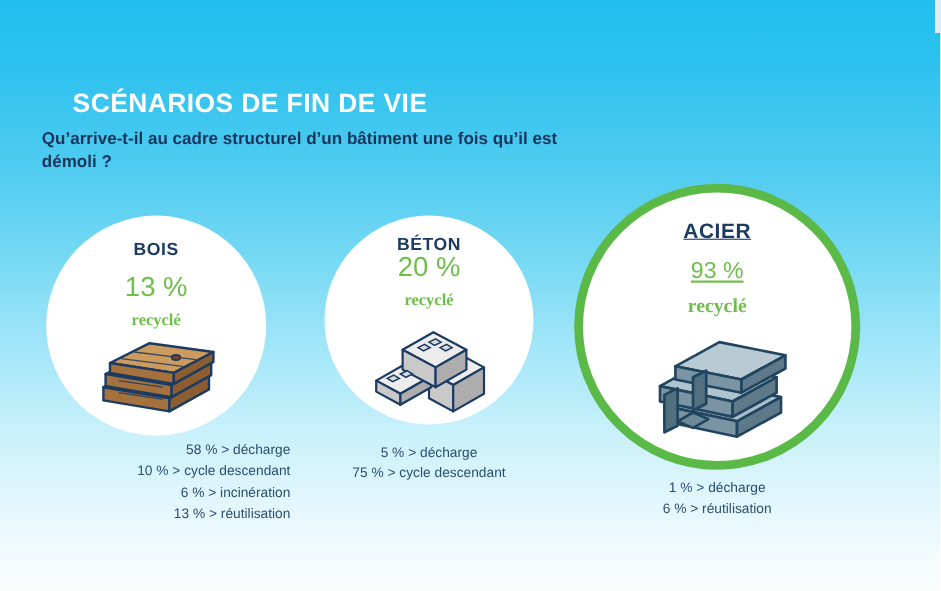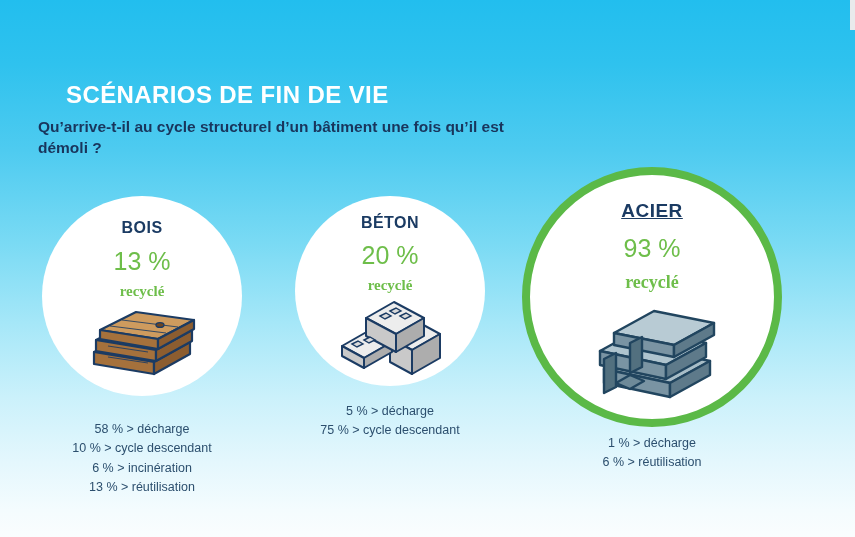--- a/index.html
+++ b/index.html
@@ -104,21 +104,21 @@
   
   #card-bois .mat-name   { font-size: 16px; }
   #card-bois .mat-pct    { font-size: 25px; }
   #card-bois .mat-rec    { font-size: 15px; }
 
   #card-beton .mat-name  { font-size: 16px; }
   #card-beton .mat-pct   { font-size: 25px; }
   #card-beton .mat-rec   { font-size: 15px; }
 
   #card-acier .mat-name  { font-size: 19px; text-decoration: underline; }
-  #card-acier .mat-pct   { font-size: 25px; }
+  #card-acier .mat-pct   { font-size: 21px; text-decoration: underline; }
   #card-acier .mat-rec   { font-size: 18px; }
 
   .icon-wrap {
     position: absolute;
     display: flex;
     align-items: flex-end;
     justify-content: center;
   }
 
   
@@ -133,21 +133,21 @@
 </style>
 </head>
 <body>
 
 <div id="infographic">
 
   <div id="page-edge"></div>
 
   <div id="header">
     <div id="main-title">SCÉNARIOS DE FIN DE VIE</div>
-    <div id="subtitle">Qu’arrive-t-il au cycle structurel d’un bâtiment une fois qu’il est démoli ?</div>
+    <div id="subtitle">Qu’arrive-t-il au cadre structurel d’un bâtiment une fois qu’il est démoli ?</div>
   </div>
 
   <div class="card" id="card-bois" style="left:42px; top:196px; width:200px; height:200px;">
     <div class="circle" style="left:0; top:0; width:200px; height:200px;">
       <div class="circle-inner">
         <div class="mat-name" style="margin-top:24px;">BOIS</div>
         <div class="mat-pct" style="margin-top:13px;">13 %</div>
         <div class="mat-rec" style="margin-top:10px;">recyclé</div>
       </div>
       <div class="icon-wrap" style="left:0; right:0; top:104px; height:80px;">
@@ -169,33 +169,33 @@
           <g stroke="#1B3B63" stroke-width="1.2" fill="none" opacity="0.85">
             <line x1="24" y1="18" x2="80" y2="25"></line>
             <line x1="36" y1="12" x2="92" y2="19"></line>
             <line x1="22" y1="38" x2="62" y2="44"></line>
             <line x1="22" y1="49" x2="62" y2="55"></line>
           </g>
           <ellipse cx="74" cy="17" rx="4" ry="2.4" fill="#6E4522" stroke="#1B3B63" stroke-width="1.4"></ellipse>
         </svg>
       </div>
     </div>
-    <div class="breakdown" style="left:-22px; width:244px; top:224px;">
+    <div class="breakdown" style="left:-22px; width:244px; top:204px;text-align:right;">
       <div>58 % &gt; décharge</div>
       <div>10 % &gt; cycle descendant</div>
       <div>6 % &gt; incinération</div>
       <div>13 % &gt; réutilisation</div>
     </div>
   </div>
 
   <div class="card" id="card-beton" style="left:295px; top:196px; width:190px; height:190px;">
     <div class="circle" style="left:0; top:0; width:190px; height:190px;">
       <div class="circle-inner">
         <div class="mat-name" style="margin-top:19px;">BÉTON</div>
-        <div class="mat-pct" style="margin-top:12px;">20 %</div>
+        <div class="mat-pct" style="margin-top:0;">20 %</div>
         <div class="mat-rec" style="margin-top:10px;">recyclé</div>
       </div>
       <div class="icon-wrap" style="left:0; right:0; top:100px; height:80px;">
         <svg width="104" height="78" viewBox="0 0 104 78">
           <g stroke="#1B3B63" stroke-width="2" stroke-linejoin="round">
 
             <polygon points="52,40 80,24 102,36 74,52" fill="#EDEDED"></polygon>
             <polygon points="52,40 52,64 74,76 74,52" fill="#C9C9C9"></polygon>
             <polygon points="74,52 102,36 102,60 74,76" fill="#ADADAD"></polygon>
 

